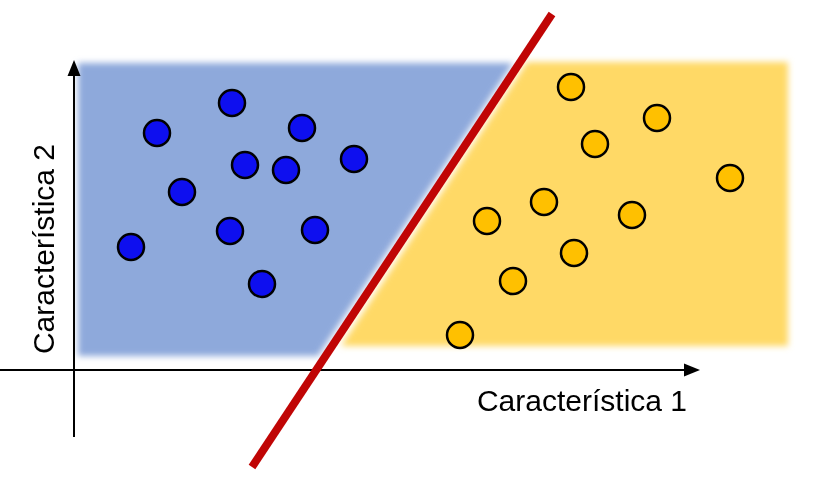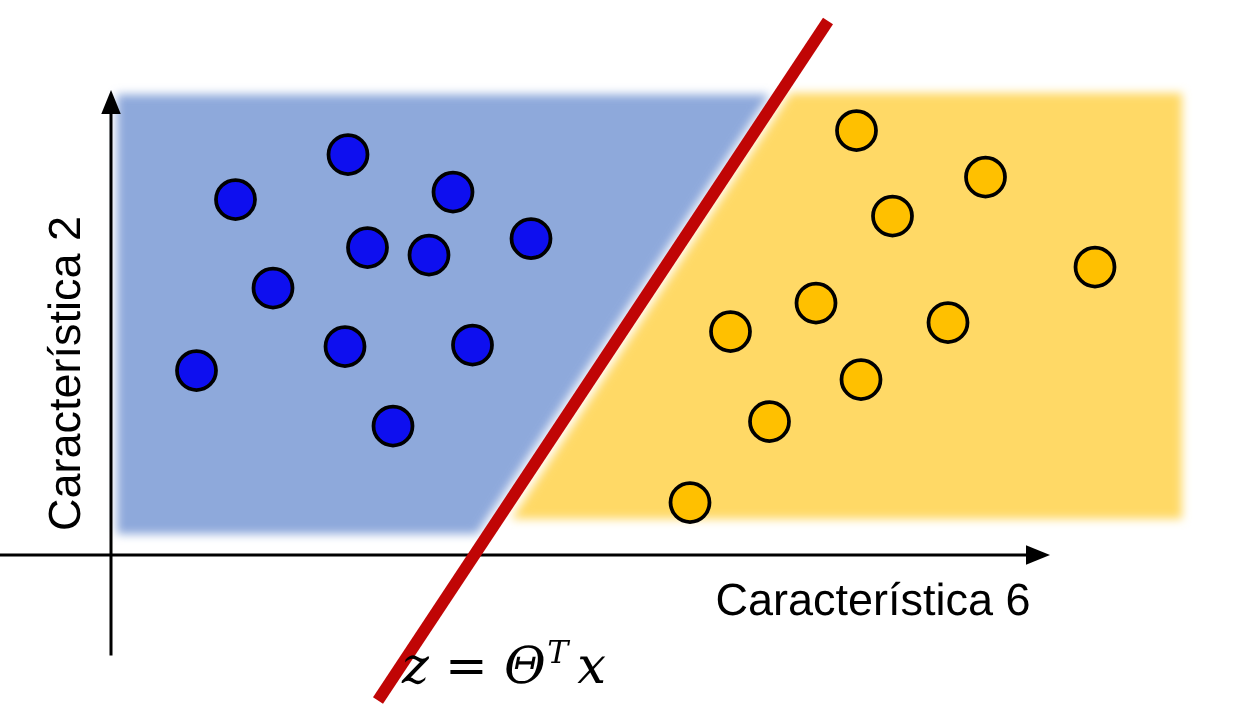--- a/index.html
+++ b/index.html
@@ -98,17 +98,16 @@
       <circle cx="632" cy="215" r="13" fill="#FFC000" stroke="#000" stroke-width="2.5"></circle>
       <circle cx="487" cy="221" r="13" fill="#FFC000" stroke="#000" stroke-width="2.5"></circle>
       <circle cx="574" cy="253" r="13" fill="#FFC000" stroke="#000" stroke-width="2.5"></circle>
       <circle cx="513" cy="281" r="13" fill="#FFC000" stroke="#000" stroke-width="2.5"></circle>
       <circle cx="460" cy="335" r="13" fill="#FFC000" stroke="#000" stroke-width="2.5"></circle>
       <line x1="252" y1="467" x2="552" y2="14" stroke="#C00505" stroke-width="8"></line>
     </svg>
 
   <div class="axis-label y-label">Característica 2</div>
 
-  <div class="axis-label x-label">Característica 6</div>
+  <div class="axis-label x-label">Característica 1</div>
 
-  <div class="equation"><span>z = Θ</span><sup>T</sup><span class="rhs">x</span></div>
 
 </div>
 
 </body></html>

